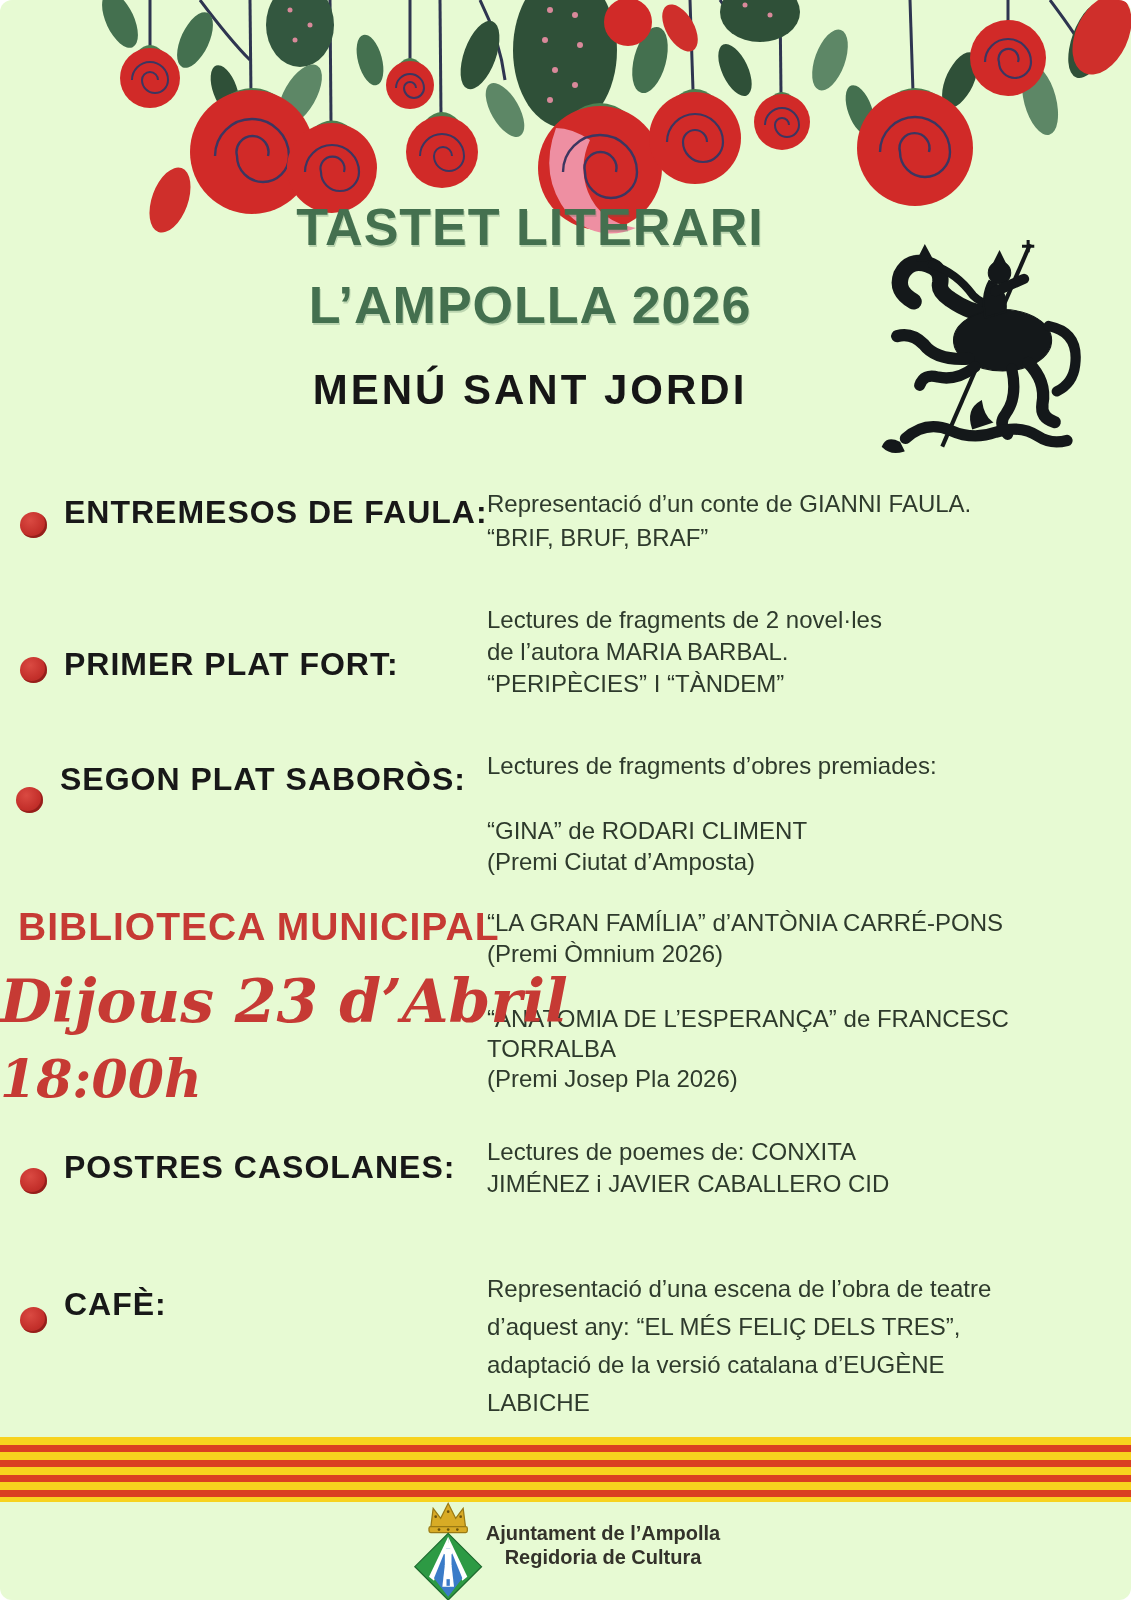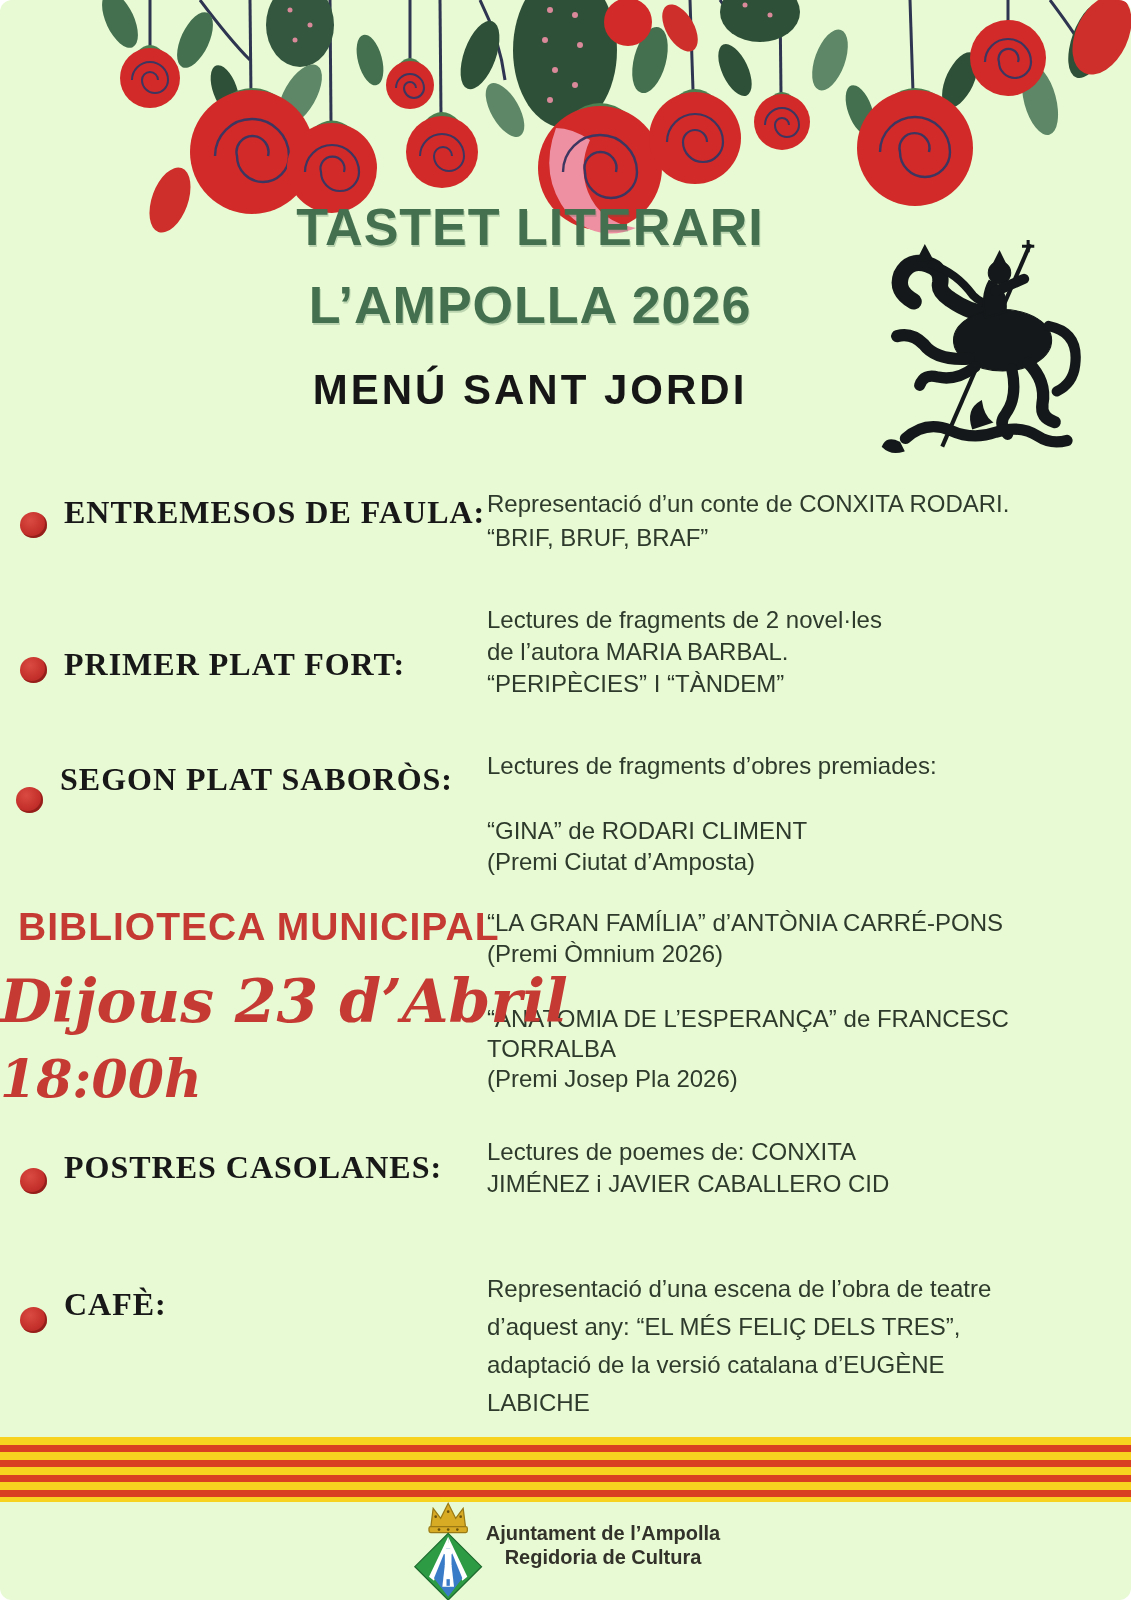--- a/index.html
+++ b/index.html
@@ -27,21 +27,20 @@
   }
   
   .bullet{
     width:27px;height:26px;border-radius:50%;
     background:radial-gradient(circle at 38% 32%,#da4a42 0%,#c4302b 55%,#a82420 100%);
     box-shadow:inset -2px -2px 0 rgba(120,20,16,.55);
   }
   .course-label{
     font-weight:800;font-size:32px;color:#181818;letter-spacing:1px;
     white-space:nowrap;
-    font-family:Liberation Serif, serif;
   }
   .course-text,.work-text{
     left:487px;width:580px;
     font-size:24px;line-height:32px;color:#2e3a2c;
     white-space:pre-line;
   }
   .venue{
     left:18px;top:905px;width:472px;text-align:center;
     font-weight:800;font-size:39px;color:#c63a34;letter-spacing:1px;
     white-space:nowrap;
@@ -202,21 +201,21 @@
       <path d="M134,128 Q140,156 128,172 Q120,182 130,192" fill="none" stroke-width="11" stroke-linecap="round"></path>
       <path d="M170,86 Q200,92 196,124 Q194,142 178,150" fill="none" stroke-width="10" stroke-linecap="round"></path>
       <path d="M30,196 Q50,178 74,188 Q96,198 118,190 Q142,182 160,194 Q172,202 188,198" fill="none" stroke-width="11" stroke-linecap="round"></path>
       <path d="M24,200 q-12,-6 -16,4 q8,8 20,4 Z" stroke-width="2"></path>
       <path d="M96,186 q-6,-18 8,-26 q2,14 10,20 Z" stroke-width="2"></path>
     </g>
   </svg>
 
   <div class="abs bullet" style="left:20px;top:512px"></div>
   <div class="abs course-label" style="left:64px;top:494px">ENTREMESOS DE FAULA:</div>
-  <div class="abs course-text" style="top:487px;line-height:34px">Representació d’un conte de CONXITA RODARI.
+  <div class="abs course-text" style="top:487px;line-height:34px">Representació d’un conte de GIANNI FAULA.
 “BRIF, BRUF, BRAF”</div>
 
   <div class="abs bullet" style="left:20px;top:657px"></div>
   <div class="abs course-label" style="left:64px;top:646px">PRIMER PLAT FORT:</div>
   <div class="abs course-text" style="top:604px">Lectures de fragments de 2 novel·les
 de l’autora MARIA BARBAL.
 “PERIPÈCIES” I “TÀNDEM”</div>
 
   <div class="abs bullet" style="left:16px;top:787px"></div>
   <div class="abs course-text" style="top:750px">Lectures de fragments d’obres premiades:</div>

